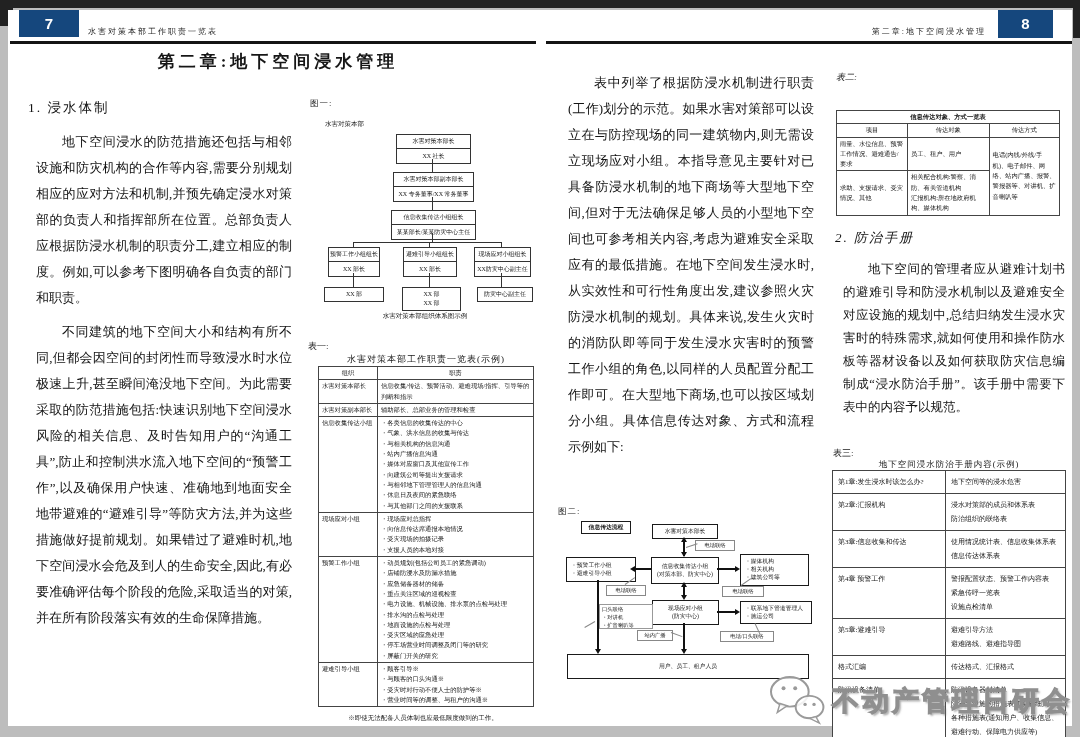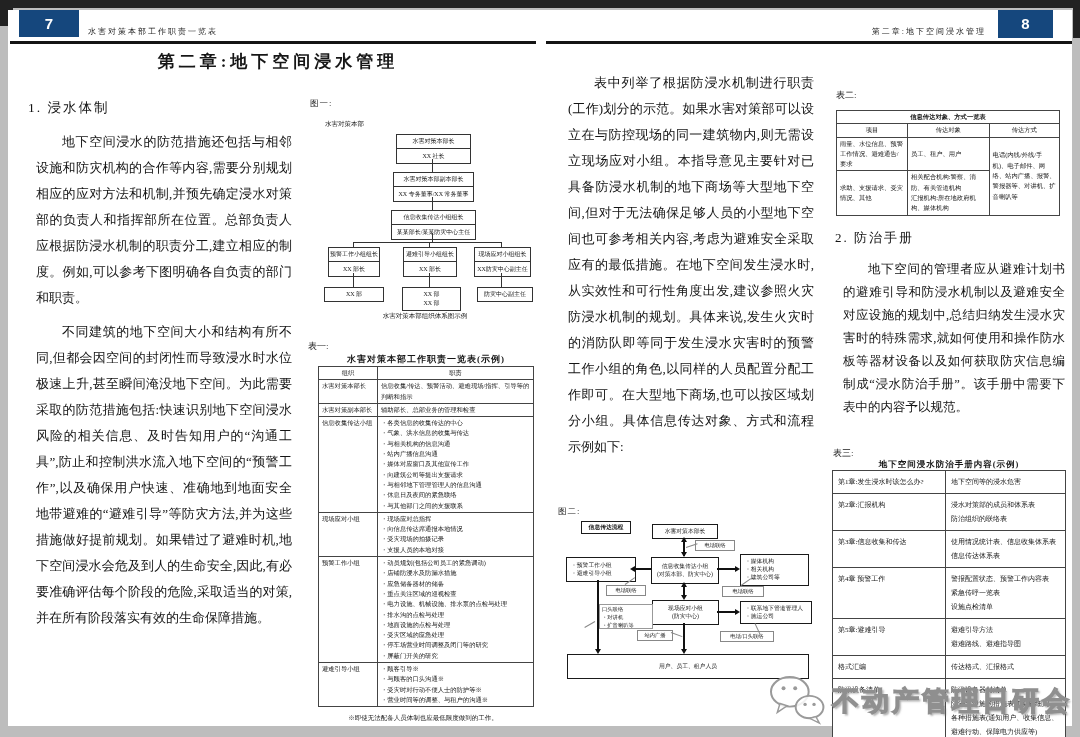--- a/index.html
+++ b/index.html
@@ -27,42 +27,42 @@
 
   .chapter-title{position:absolute;left:100px;top:40px;width:340px;text-align:center;
                  font-size:17px;font-weight:bold;letter-spacing:4px;white-space:nowrap;}
 
   .textcol{position:absolute;font-size:13px;line-height:26px;text-align:justify;color:#141414;}
   .textcol .sec-head{font-size:13.5px;line-height:27px;margin:0 0 1px 0;letter-spacing:2px;}
   .textcol p{margin:8px;text-indent:2em;}
   .col-l1{left:20px;top:84px;width:272px;}
   .col-r1{left:20px;top:52px;width:262px;}
   .col-r2{left:295px;top:216px;width:238px;font-size:12.5px;line-height:23px;}
-  .col-r2 .sec-head{font-size:13px;line-height:24px;margin-bottom:2px;}
+  .col-r2 .sec-head{font-size:13px;line-height:24px;margin-bottom:2px;font-style:italic;}
 
   .figlabel{position:absolute;font-size:8.5px;letter-spacing:1px;}
 
   
   .fig1{position:absolute;left:297px;top:86px;width:235px;height:240px;}
   .fig1 .corner-lbl{position:absolute;left:20px;top:24px;font-size:6.5px;}
   .obox{position:absolute;border:1px solid #333;background:#fff;text-align:center;font-size:6px;}
   .obox .r1{border-bottom:1px solid #333;padding:2px 1px;white-space:nowrap;}
   .obox .r2{padding:2.5px 1px;white-space:nowrap;}
   .obox1{position:absolute;border:1px solid #333;background:#fff;text-align:center;font-size:6px;
          white-space:pre-line;padding:2px 1px;}
   .ln1{position:absolute;background:#333;}
   .fig1 .caption{position:absolute;left:40px;top:216px;width:160px;text-align:center;font-size:6.5px;}
 
   
   table{border-collapse:collapse;background:#fff;}
   td,th{border:1px solid #444;font-size:6.3px;line-height:10.3px;padding:1px 3px;
         vertical-align:top;font-weight:normal;text-align:left;}
   .pre{white-space:pre-line;}
   .tbl-label{position:absolute;font-size:9px;}
-  .tbl-title{position:absolute;text-align:center;font-size:9px;font-weight:bold;letter-spacing:1px;}
+  .tbl-title{position:absolute;text-align:center;font-size:9px;font-weight:normal;letter-spacing:1px;}
 
   .t1wrap{position:absolute;left:310px;top:356px;width:216px;}
   .t1 td.c1{width:52px;}
   .t1 th{text-align:center;}
   .t1foot{position:absolute;left:300px;top:704px;width:230px;text-align:center;font-size:6.5px;}
 
   
   .fig2{position:absolute;left:15px;top:508px;width:262px;height:180px;}
   .fbox{position:absolute;border:1.3px solid #1a1a1a;background:#fff;display:flex;align-items:center;
         justify-content:center;text-align:center;font-size:5.8px;line-height:7.8px;white-space:pre-line;}
@@ -290,21 +290,21 @@
     <div class="ln2" style="left:162px;top:93px;width:19px;height:1.5px;"></div>
     <div class="tri rightp" style="left:180px;top:90.5px;"></div>
 
     <div class="ln2" style="left:42px;top:62px;width:1.5px;height:70px;"></div>
     <div class="tri down" style="left:39.5px;top:131px;"></div>
 
     <div class="ln2" style="left:128px;top:105px;width:1.5px;height:27px;"></div>
     <div class="tri down" style="left:125.5px;top:131px;"></div>
   </div>
 
-  <div class="tbl-label" style="left:296px;top:79px;">表二:</div>
+  <div class="tbl-label" style="left:296px;top:61px;font-style:italic;">表二:</div>
   <div class="t2wrap">
     <table class="t2" style="width:224px;">
       <tbody>
           <tr>
         <td colspan="3" class="ttl">信息传达对象、方式一览表</td>
       </tr>
       <tr>
         <td class="hd" style="width:71px;">项目</td>
         <td class="hd" style="width:83px;">传达对象</td>
         <td class="hd" style="width:70px;">传达方式</td>

